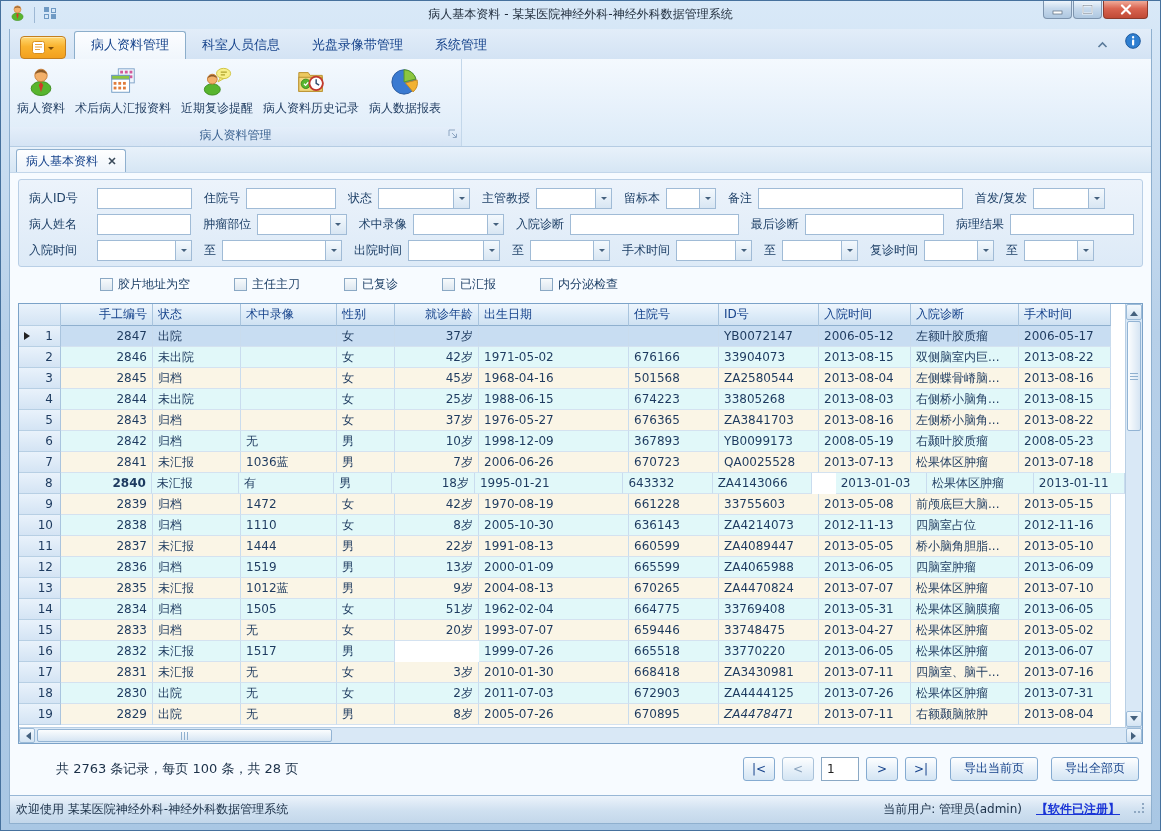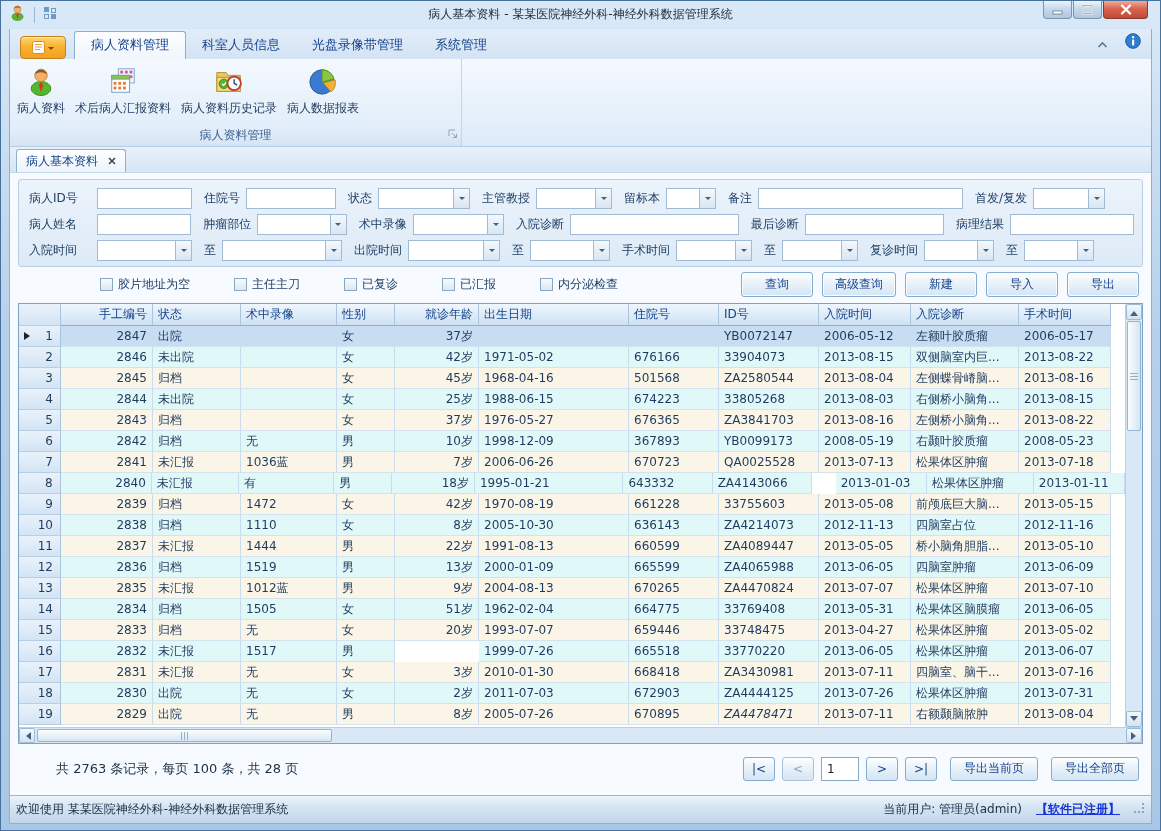--- a/index.html
+++ b/index.html
@@ -248,20 +248,33 @@
                     <rect x="11" y="22" width="3" height="3"></rect>
                     <rect x="16" y="22" width="3" height="3"></rect>
                   </g>
                 </svg>
               </span>
               <div class="rlbl">术后病人汇报资料</div>
             </div>
             <div class="rbtn">
               <span class="ricon">
                 <svg width="30" height="30" viewBox="0 0 32 32">
+                  <ellipse cx="11" cy="25" rx="8.5" ry="6" fill="#58b52e" stroke="#3d8c1e"></ellipse>
+                  <circle cx="11" cy="14" r="5.2" fill="#f3b06a" stroke="#c87f3a"></circle>
+                  <path d="M6 13a5.2 5.2 0 0 1 10 0c-1.6-1.3-3.2-1.9-5-1.9s-3.4.6-5 1.9z" fill="#8a5a28"></path>
+                  <ellipse cx="23" cy="8" rx="7.5" ry="5.5" fill="#f7ef8a" stroke="#cfc23e"></ellipse>
+                  <path d="M19.5 12.5l-2.5 4.5 6-3.5z" fill="#f7ef8a" stroke="#cfc23e"></path>
+                  <path d="M20 6.5h6.5M20 9.5h4.5" stroke="#b0a42e" stroke-width="1.3"></path>
+                </svg>
+              </span>
+              <div class="rlbl">近期复诊提醒</div>
+            </div>
+            <div class="rbtn">
+              <span class="ricon">
+                <svg width="30" height="30" viewBox="0 0 32 32">
                   <path d="M3 7h10l2 3h13v17H3z" fill="#ecc95f" stroke="#b98f2d"></path>
                   <rect x="3" y="12" width="25" height="15" fill="#f2d87e" stroke="#b98f2d"></rect>
                   <circle cx="10.5" cy="19" r="5" fill="#58b52e" stroke="#3d8c1e"></circle>
                   <path d="M8.5 19l1.7 1.7 3-3.4" stroke="#fff" stroke-width="1.4" fill="none"></path>
                   <circle cx="21.5" cy="18.5" r="7.2" fill="#fff" stroke="#c03a2e" stroke-width="2"></circle>
                   <path d="M21.5 14v4.5l3.2 2" stroke="#2a4a6a" stroke-width="1.5" fill="none"></path>
                 </svg>
               </span>
               <div class="rlbl">病人资料历史记录</div>
             </div>
@@ -422,27 +435,20 @@
             </label>
             <label class="chk">
               <span class="cbox"></span>
               <span>已汇报</span>
             </label>
             <label class="chk">
               <span class="cbox"></span>
               <span>内分泌检查</span>
             </label>
           </div>
-        <div class="actionbtns">
-            <div class="abtn">查询</div>
-            <div class="abtn">高级查询</div>
-            <div class="abtn">新建</div>
-            <div class="abtn">导入</div>
-            <div class="abtn">导出</div>
-          </div>
       </div>
 
       <div class="grid">
         <div class="gmain">
           <div class="gtable">
             <div class="ghr">
                 <div class="c h rh"></div>
                 <div class="c h ar" style="width: 92px;">手工编号</div>
                 <div class="c h" style="width: 88px;">状态</div>
                 <div class="c h" style="width: 96px;">术中录像</div>
@@ -566,21 +572,21 @@
                   <div class="c" style="width: 90px;">670723</div>
                   <div class="c" style="width: 100px;">QA0025528</div>
                   <div class="c" style="width: 92px;">2013-07-13</div>
                   <div class="c" style="width: 108px;">松果体区肿瘤</div>
                   <div class="c" style="width: 92px;">2013-07-18</div>
                 </div>
                 <div class="grow r-cyan">
                   <div class="c rh">
                     <span class="rnum">8</span>
                   </div>
-                  <div class="c ar" style="width: 92px;">2840</div>
+                  <div class="c ar" style="width: 92px; font-weight: bold;">2840</div>
                   <div class="c" style="width: 88px;">未汇报</div>
                   <div class="c" style="width: 96px;">有</div>
                   <div class="c" style="width: 58px;">男</div>
                   <div class="c ar" style="width: 84px;">18岁</div>
                   <div class="c" style="width: 150px;">1995-01-21</div>
                   <div class="c" style="width: 90px;">643332</div>
                   <div class="c" style="width: 100px;">ZA4143066</div>
                   <div class="c" style="width: 92px; margin-left: 24px;">2013-01-03</div>
                   <div class="c" style="width: 108px;">松果体区肿瘤</div>
                   <div class="c" style="width: 92px;">2013-01-11</div>

